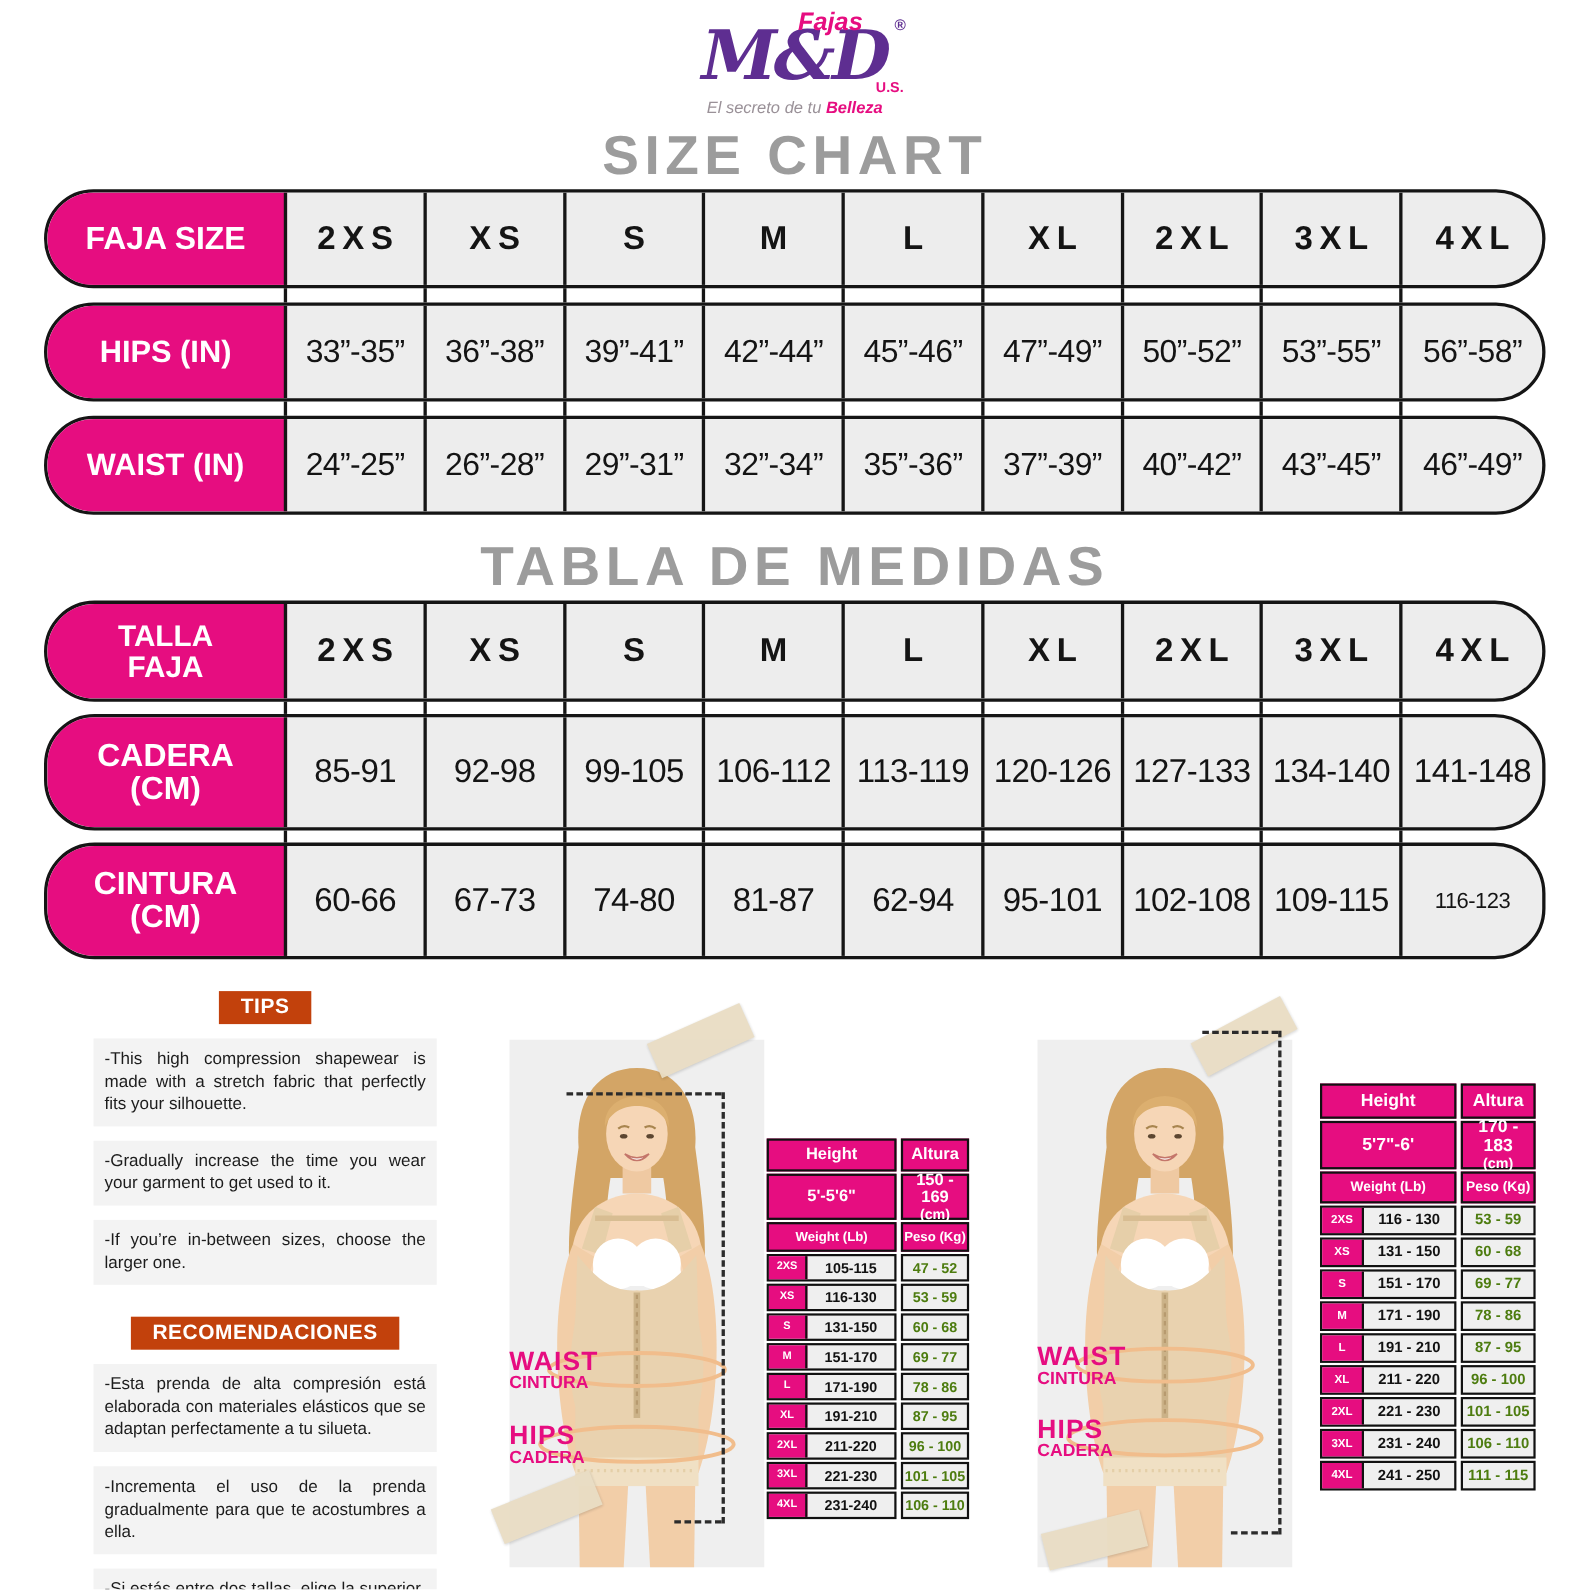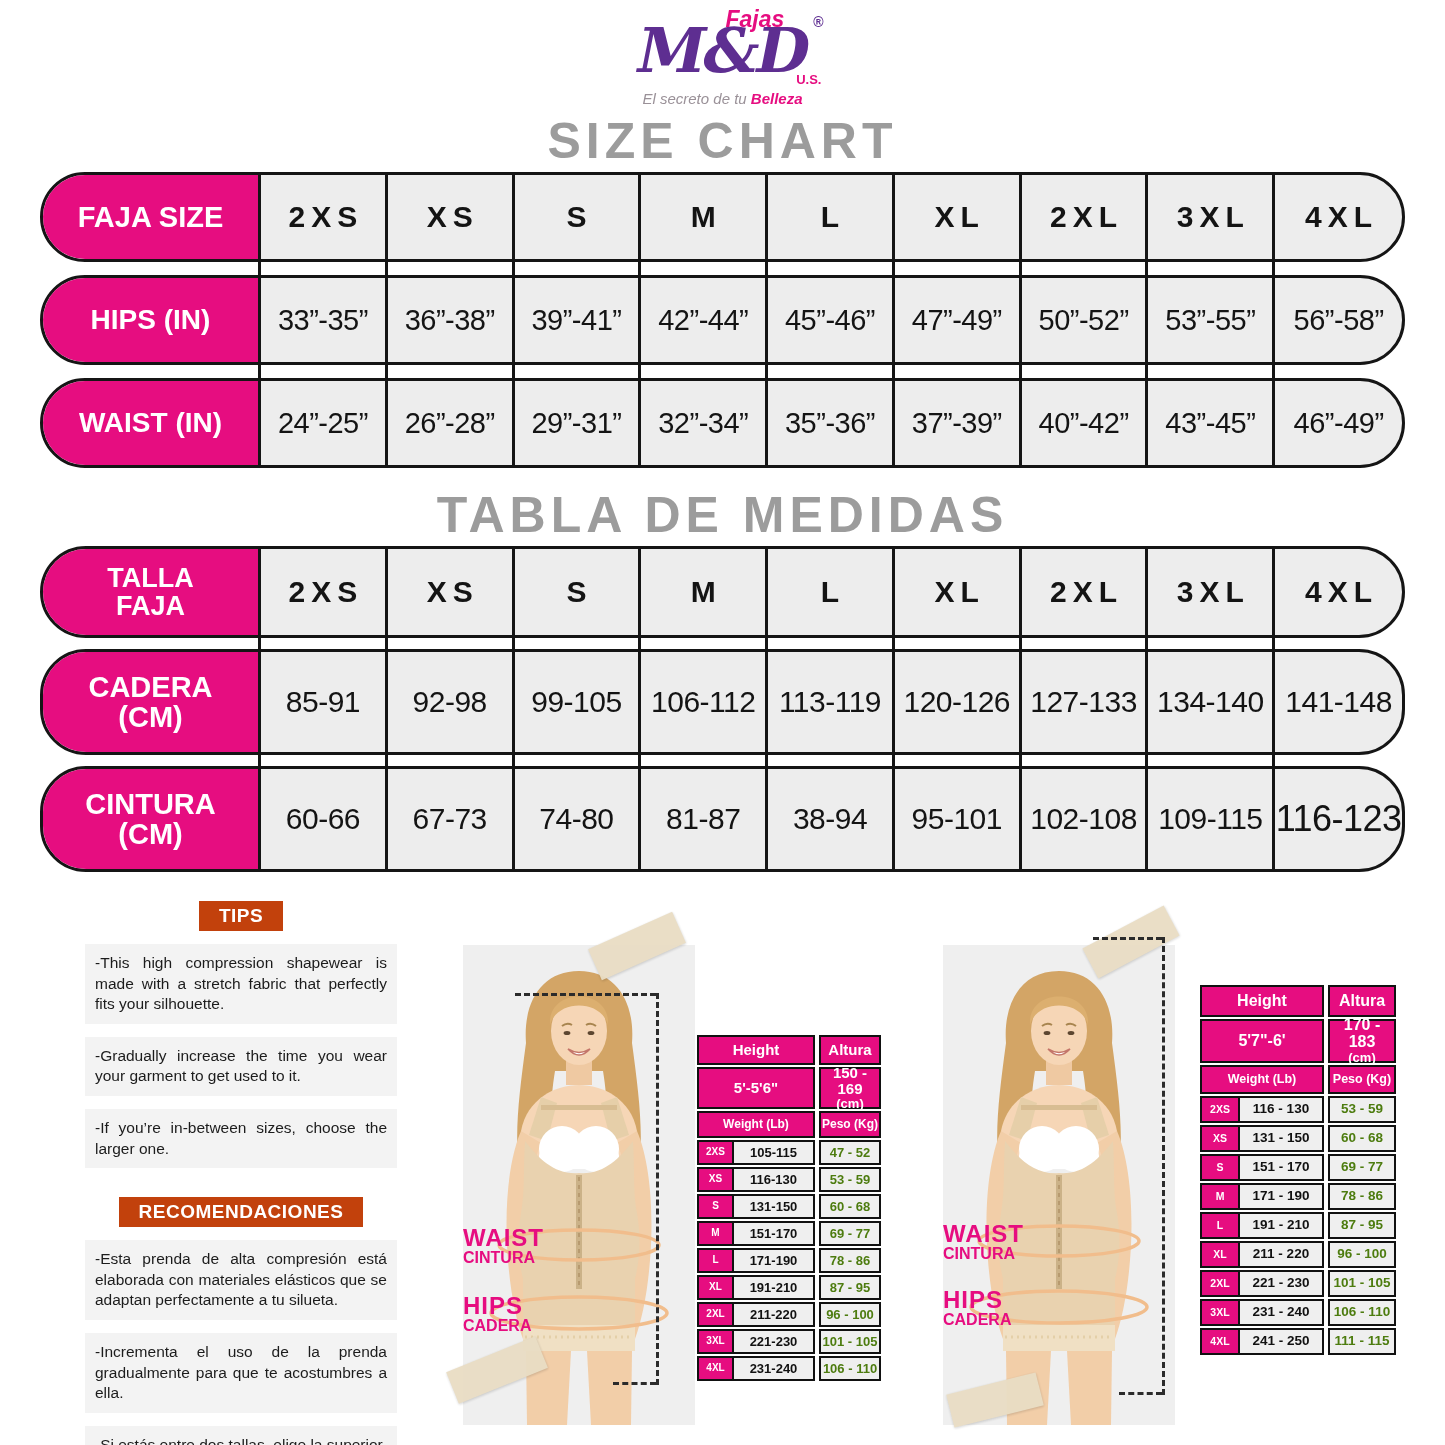--- a/index.html
+++ b/index.html
@@ -224,25 +224,25 @@
       </div>
     <div class="mrow" style="height:106px;">
       <div class="mcell lab">
         <span>CINTURA</span>
         <span>(CM)</span>
       </div>
       <div class="mcell val" style="font-size:30px;">60-66</div>
       <div class="mcell val" style="font-size:30px;">67-73</div>
       <div class="mcell val" style="font-size:30px;">74-80</div>
       <div class="mcell val" style="font-size:30px;">81-87</div>
-      <div class="mcell val" style="font-size:30px;">38-94</div>
+      <div class="mcell val" style="font-size:30px;">62-94</div>
       <div class="mcell val" style="font-size:30px;">95-101</div>
       <div class="mcell val" style="font-size:30px;">102-108</div>
       <div class="mcell val" style="font-size:30px;">109-115</div>
-      <div class="mcell val" style="font-size:36px;">116-123</div>
+      <div class="mcell val" style="font-size:20px;">116-123</div>
     </div>
   </div>
 
   <div class="tipscol">
     <div class="badge">TIPS</div>
     <div class="tip">-This high compression shapewear is made with a stretch fabric that perfectly fits your silhouette.</div>
     <div class="tip">-Gradually increase the time you wear your garment to get used to it.</div>
     <div class="tip">-If you’re in-between sizes, choose the larger one.</div>
     <div class="badge rec">RECOMENDACIONES</div>
     <div class="tip">-Esta prenda de alta compresión está elaborada con materiales elásticos que se adaptan perfectamente a tu silueta.</div>

